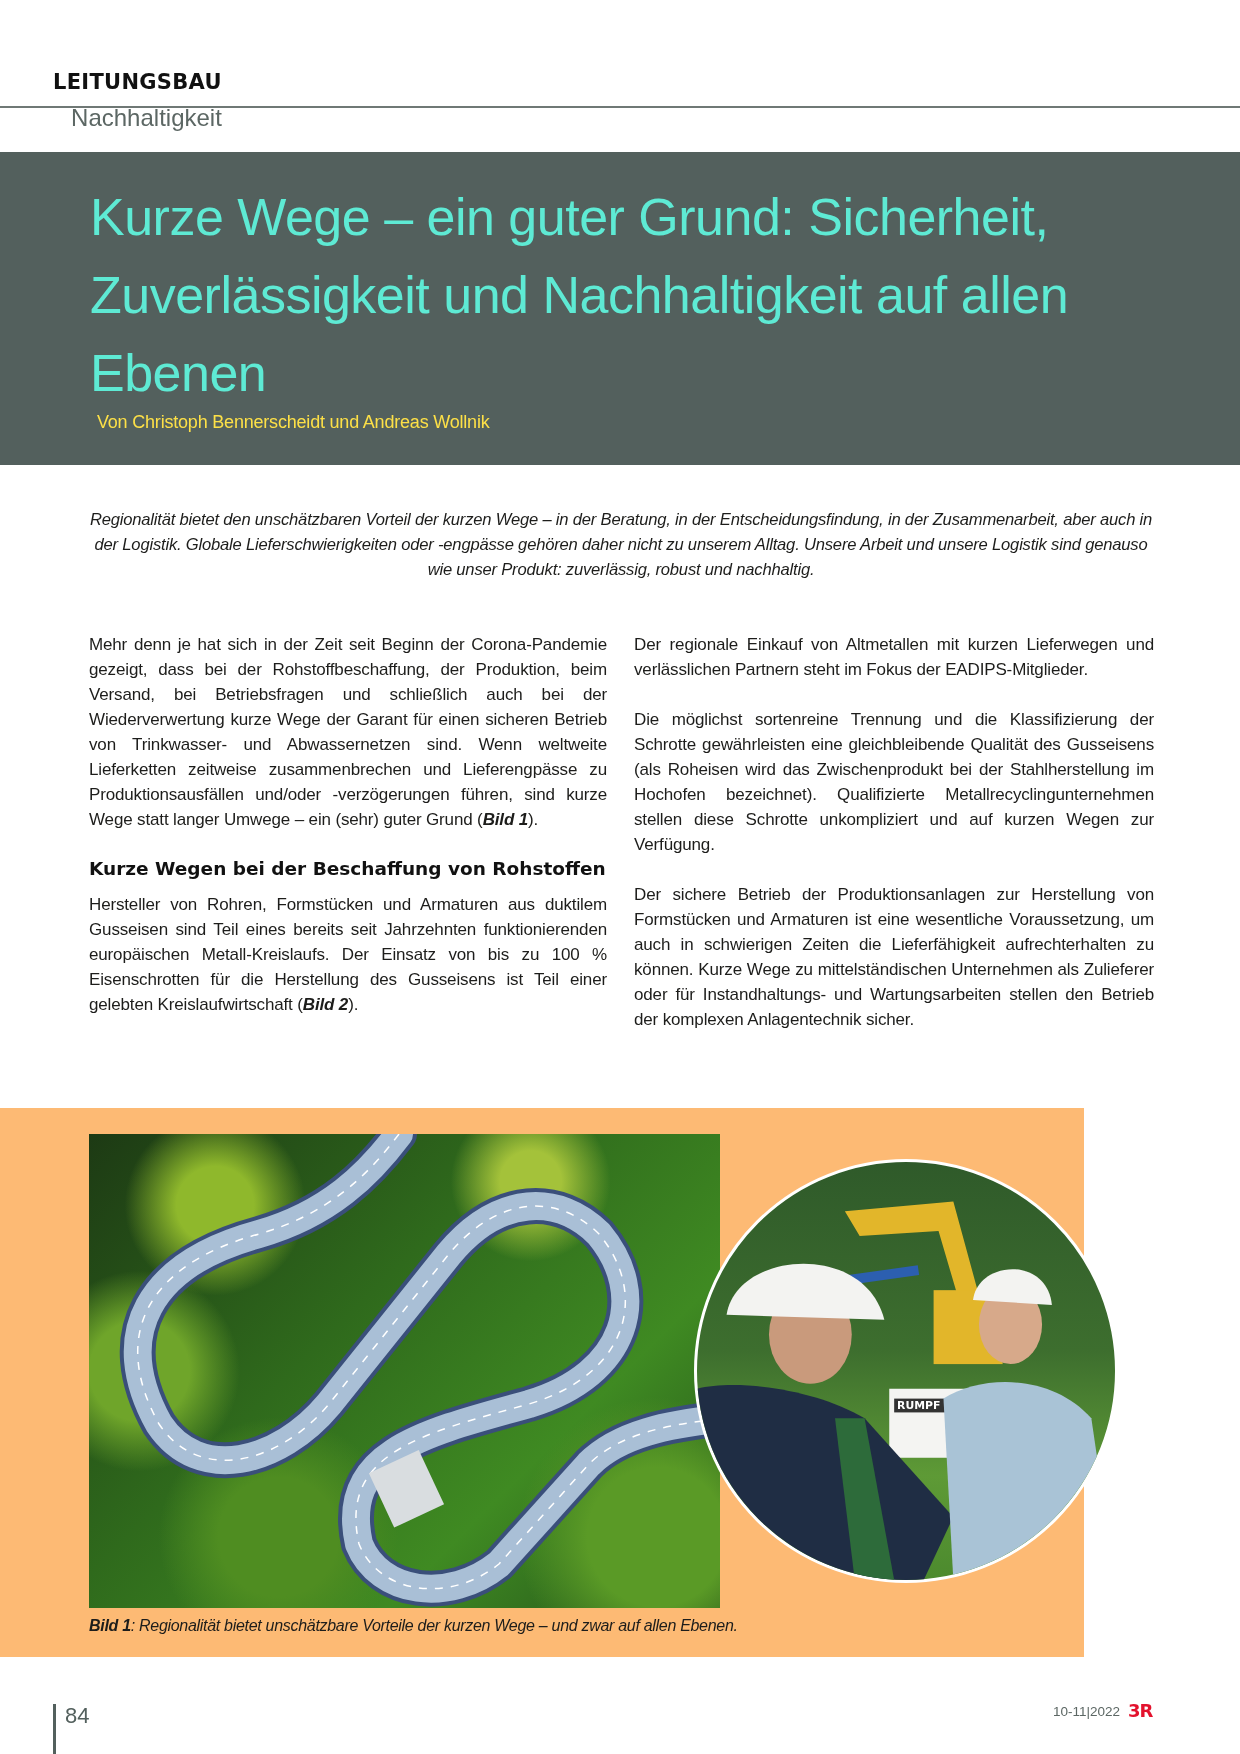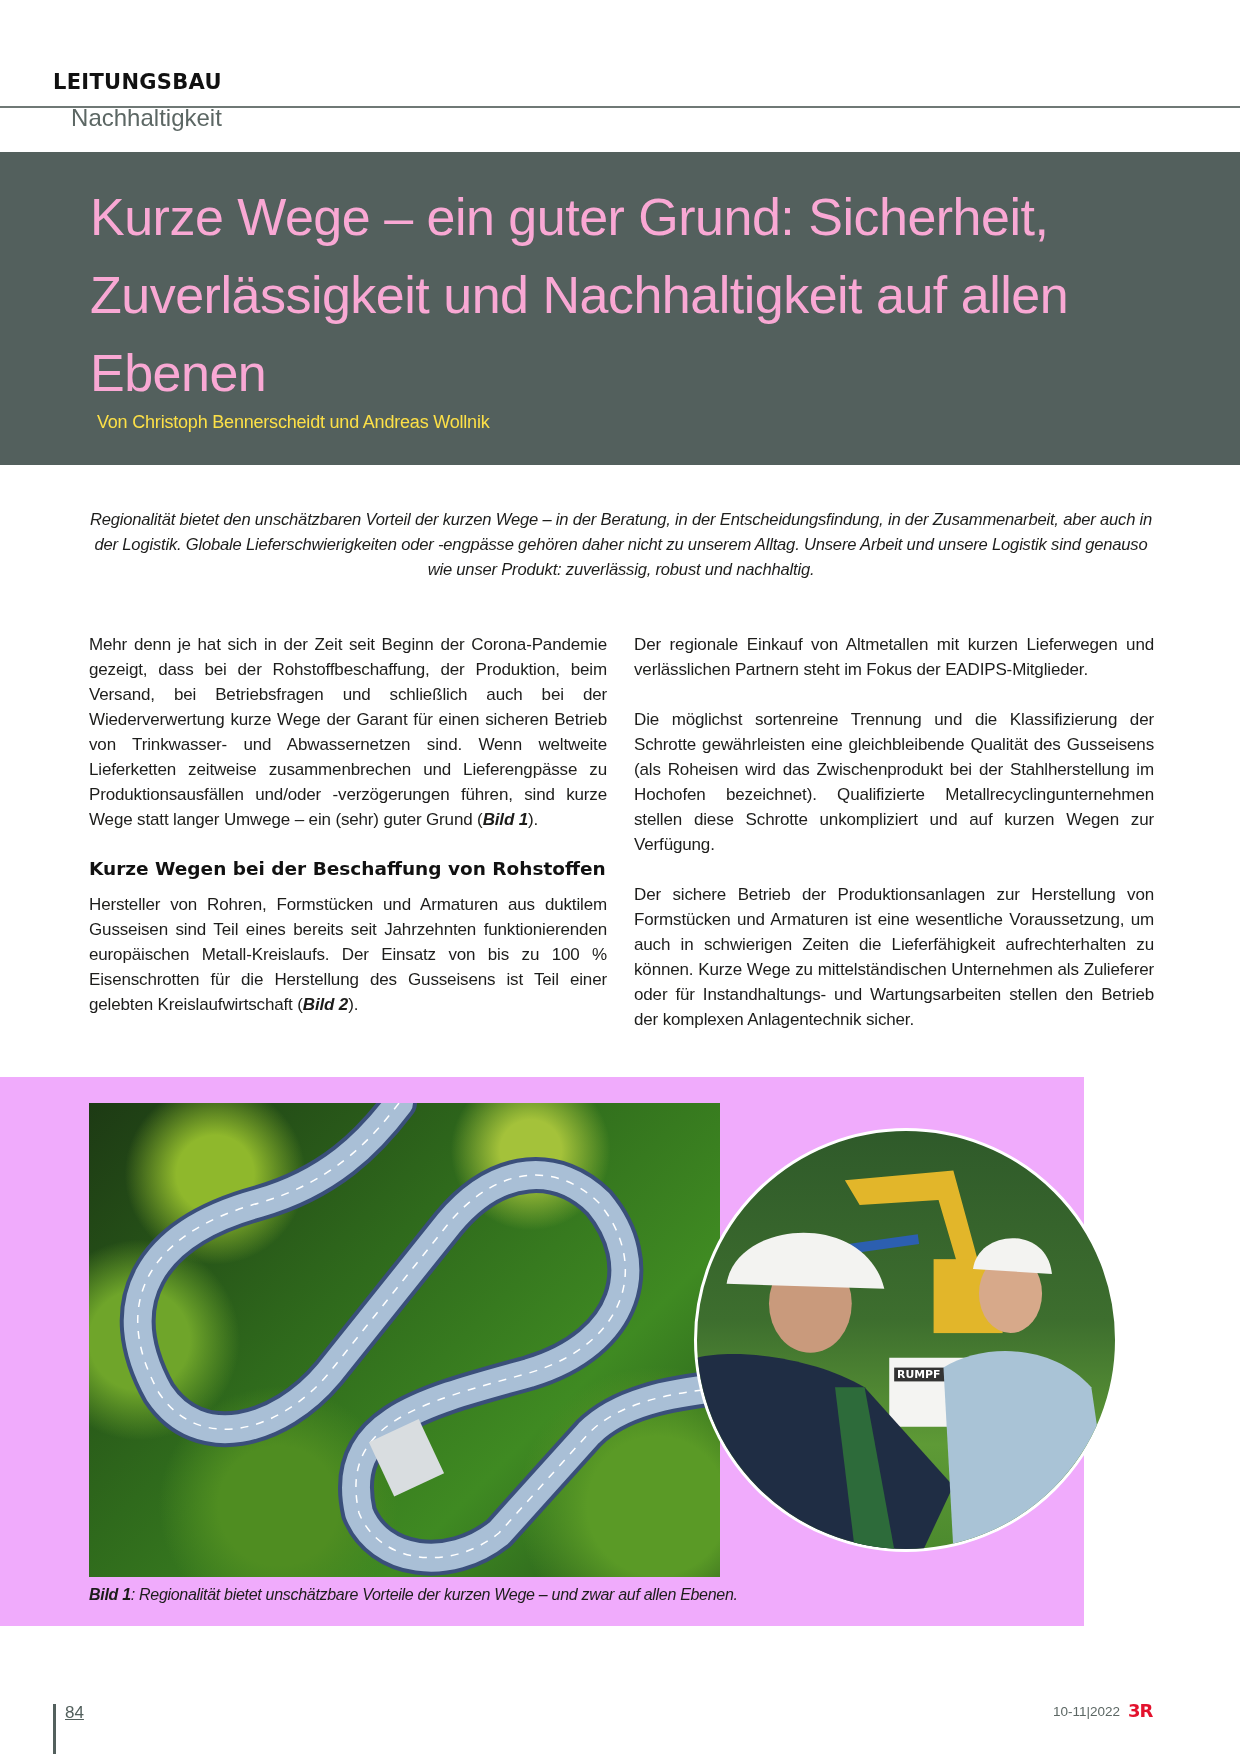--- a/index.html
+++ b/index.html
@@ -18,21 +18,21 @@
   .rh-rule { position: absolute; left: 0; top: 106px; width: 1240px; height: 2px; background: #6f7875; }
 
   
   .title-band {
     position: absolute; left: 0; top: 152px; width: 1240px; height: 313px;
     background: #53605d;
   }
   .title {
     position: absolute; left: 90px; top: 26px; width: 1110px; margin: 0;
     font-family: "Liberation Sans", sans-serif; font-weight: normal;
-    font-size: 52px; line-height: 78px; color: #f9a8d4; letter-spacing: -0.5px;
+    font-size: 52px; line-height: 78px; color: #5eead4; letter-spacing: -0.5px;
   }
   .byline {
     position: absolute; left: 93px; top: 256px; margin: 4px;
     font-size: 18px; color: #fde047; letter-spacing: -0.2px;
   }
 
   
   .lead {
     position: absolute; left: 89px; top: 507px; width: 1064px; margin: 0;
     font-style: italic; font-size: 16.6px; line-height: 25px; color: #1d1d1b;
@@ -47,22 +47,22 @@
   .col p { margin: 0 0 25px 0; text-align: justify; hyphens: manual; letter-spacing: -0.15px; }
   .col h2 {
     margin: 0; font-family: "DejaVu Sans", sans-serif; font-weight: bold;
     font-size: 18.5px; line-height: 24px; color: #111;
   }
   .col p.after-head { margin-top: 11px; }
   .ref { font-weight: bold; font-style: italic; }
 
   
   .figure-panel {
-    position: absolute; left: 0; top: 1077px; width: 1084px; height: 549px;
-    background: #f0abfc;
+    position: absolute; left: 0; top: 1108px; width: 1084px; height: 549px;
+    background: #fdba74;
   }
   .road-image {
     position: absolute; left: 89px; top: 26px; width: 631px; height: 474px;
     background: radial-gradient(circle at 20% 15%, #8fb82c 0 6%, transparent 14%),
                 radial-gradient(circle at 70% 10%, #a4c23a 0 5%, transparent 13%),
                 radial-gradient(circle at 8% 50%, #6fa52a 0 8%, transparent 16%),
                 radial-gradient(circle at 90% 85%, #5a9a26 0 10%, transparent 20%),
                 radial-gradient(circle at 30% 85%, #4f8d21 0 10%, transparent 20%),
                 linear-gradient(135deg, #1d3a14 0%, #2f6a1c 40%, #3f8a22 70%, #23501a 100%);
     overflow: hidden;
@@ -76,21 +76,21 @@
   }
   .people-image svg { position: absolute; left: 0; top: 0; width: 100%; height: 100%; }
   .caption {
     position: absolute; left: 89px; top: 509px; margin: 0;
     font-style: italic; font-size: 16px; color: #1d1d1b; letter-spacing: -0.3px;
   }
   .caption .ref { font-style: italic; font-weight: bold; }
 
   
   .footer-bar { position: absolute; left: 53px; top: 1704px; width: 3px; height: 50px; background: #53605d; }
-  .page-number { position: absolute; left: 65px; top: 1703px; font-size: 17px; color: #53605d; text-decoration: underline; }
+  .page-number { position: absolute; left: 65px; top: 1703px; font-size: 22px; color: #53605d; }
   .issue { position: absolute; left: 1053px; top: 1704px; font-size: 13.5px; color: #5c6764; }
   .brand-logo {
     position: absolute; left: 1128px; top: 1700px; font-family: "DejaVu Sans", sans-serif;
     font-weight: bold; font-size: 18px; color: #e3122d; letter-spacing: -1px;
   }
 </style>
 </head>
 <body>
 
 <div class="running-head">

